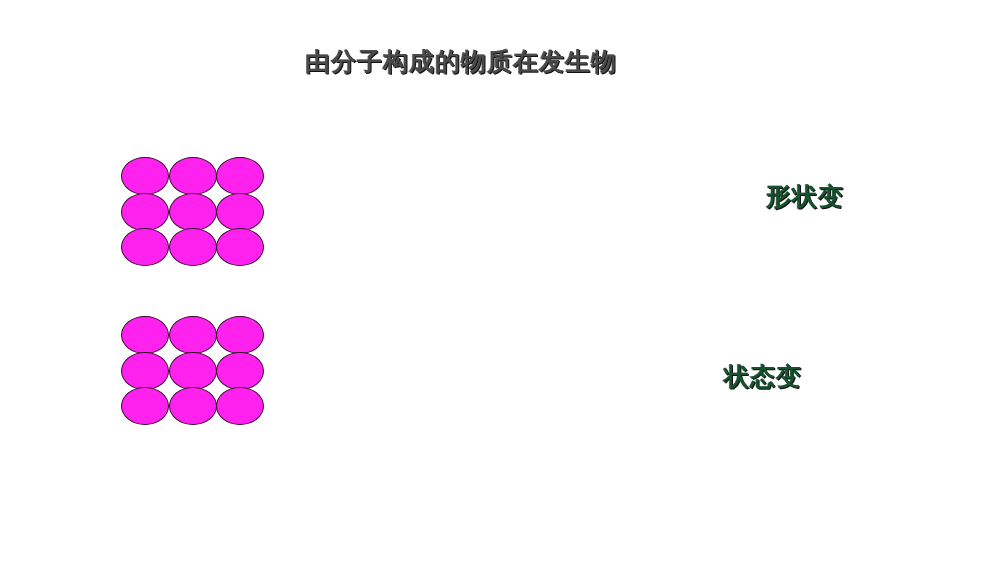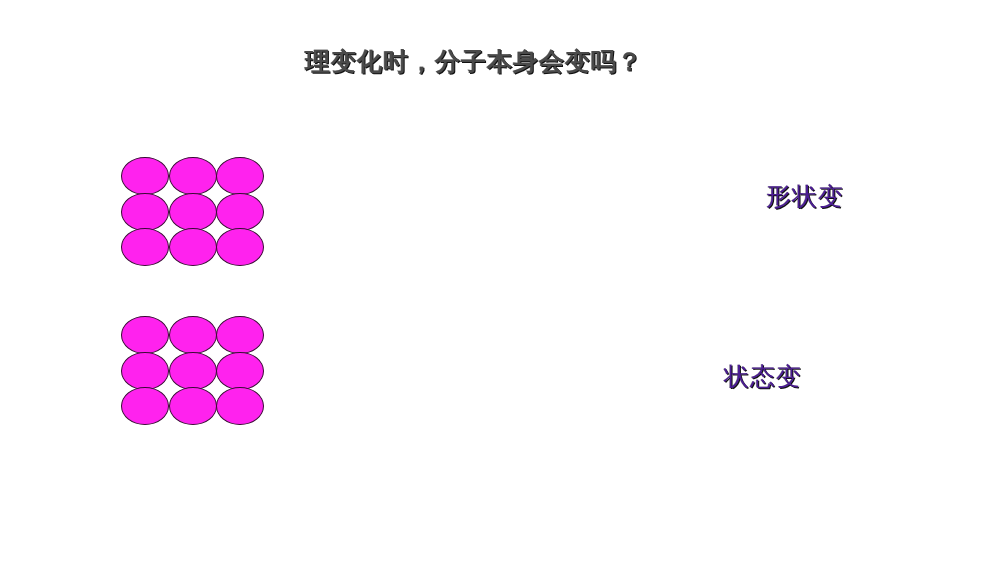--- a/index.html
+++ b/index.html
@@ -4,28 +4,28 @@
 <style>
   html, body { margin:0; padding:0; }
   body { width:1000px; height:563px; background:#ffffff; position:relative; overflow:hidden;
          font-family: "DejaVu Sans", sans-serif; }
   .title { position:absolute; left:305px; top:44px; width:420px; font-size:25px; font-weight:bold;
            line-height:36px; color:#4a4a4a; letter-spacing:1px;
            text-shadow: 1px 1px 0 #111, -0.5px -0.5px 0 #999; }
   .title div { white-space:nowrap; }
   .grid { position:absolute; }
   .ell { position:absolute; width:46px; height:36px; border-radius:50%; border:1.5px solid #3a0a35; box-sizing:border-box; }
-  .label { position:absolute; font-size:25px; font-weight:normal; color:#4c1d95; letter-spacing:1px;
+  .label { position:absolute; font-size:25px; font-weight:bold; color:#14532d; letter-spacing:1px;
            text-shadow: 1px 1px 0 #111, -0.5px -0.5px 0 #999; white-space:nowrap; }
 </style>
 </head>
 <body>
 
 <div class="title">
-  <div>理变化时，分子本身会变吗？</div>
+  <div>由分子构成的物质在发生物</div>
 </div>
 
 <div class="grid" id="grid0" style="left:121px; top:157px; width:145px; height:110px;">
     <div class="ell" style="left: 0px; top: 0px; width: 48px; height: 38px; background: rgb(255, 34, 238);"></div>
     <div class="ell" style="left: 47.5px; top: 0px; width: 48px; height: 38px; background: rgb(255, 34, 238);"></div>
     <div class="ell" style="left: 95px; top: 0px; width: 48px; height: 38px; background: rgb(255, 34, 238);"></div>
     <div class="ell" style="left: 0px; top: 35.5px; width: 48px; height: 38px; background: rgb(255, 34, 238);"></div>
     <div class="ell" style="left: 47.5px; top: 35.5px; width: 48px; height: 38px; background: rgb(255, 34, 238);"></div>
     <div class="ell" style="left: 95px; top: 35.5px; width: 48px; height: 38px; background: rgb(255, 34, 238);"></div>
     <div class="ell" style="left: 0px; top: 71px; width: 48px; height: 38px; background: rgb(255, 34, 238);"></div>

